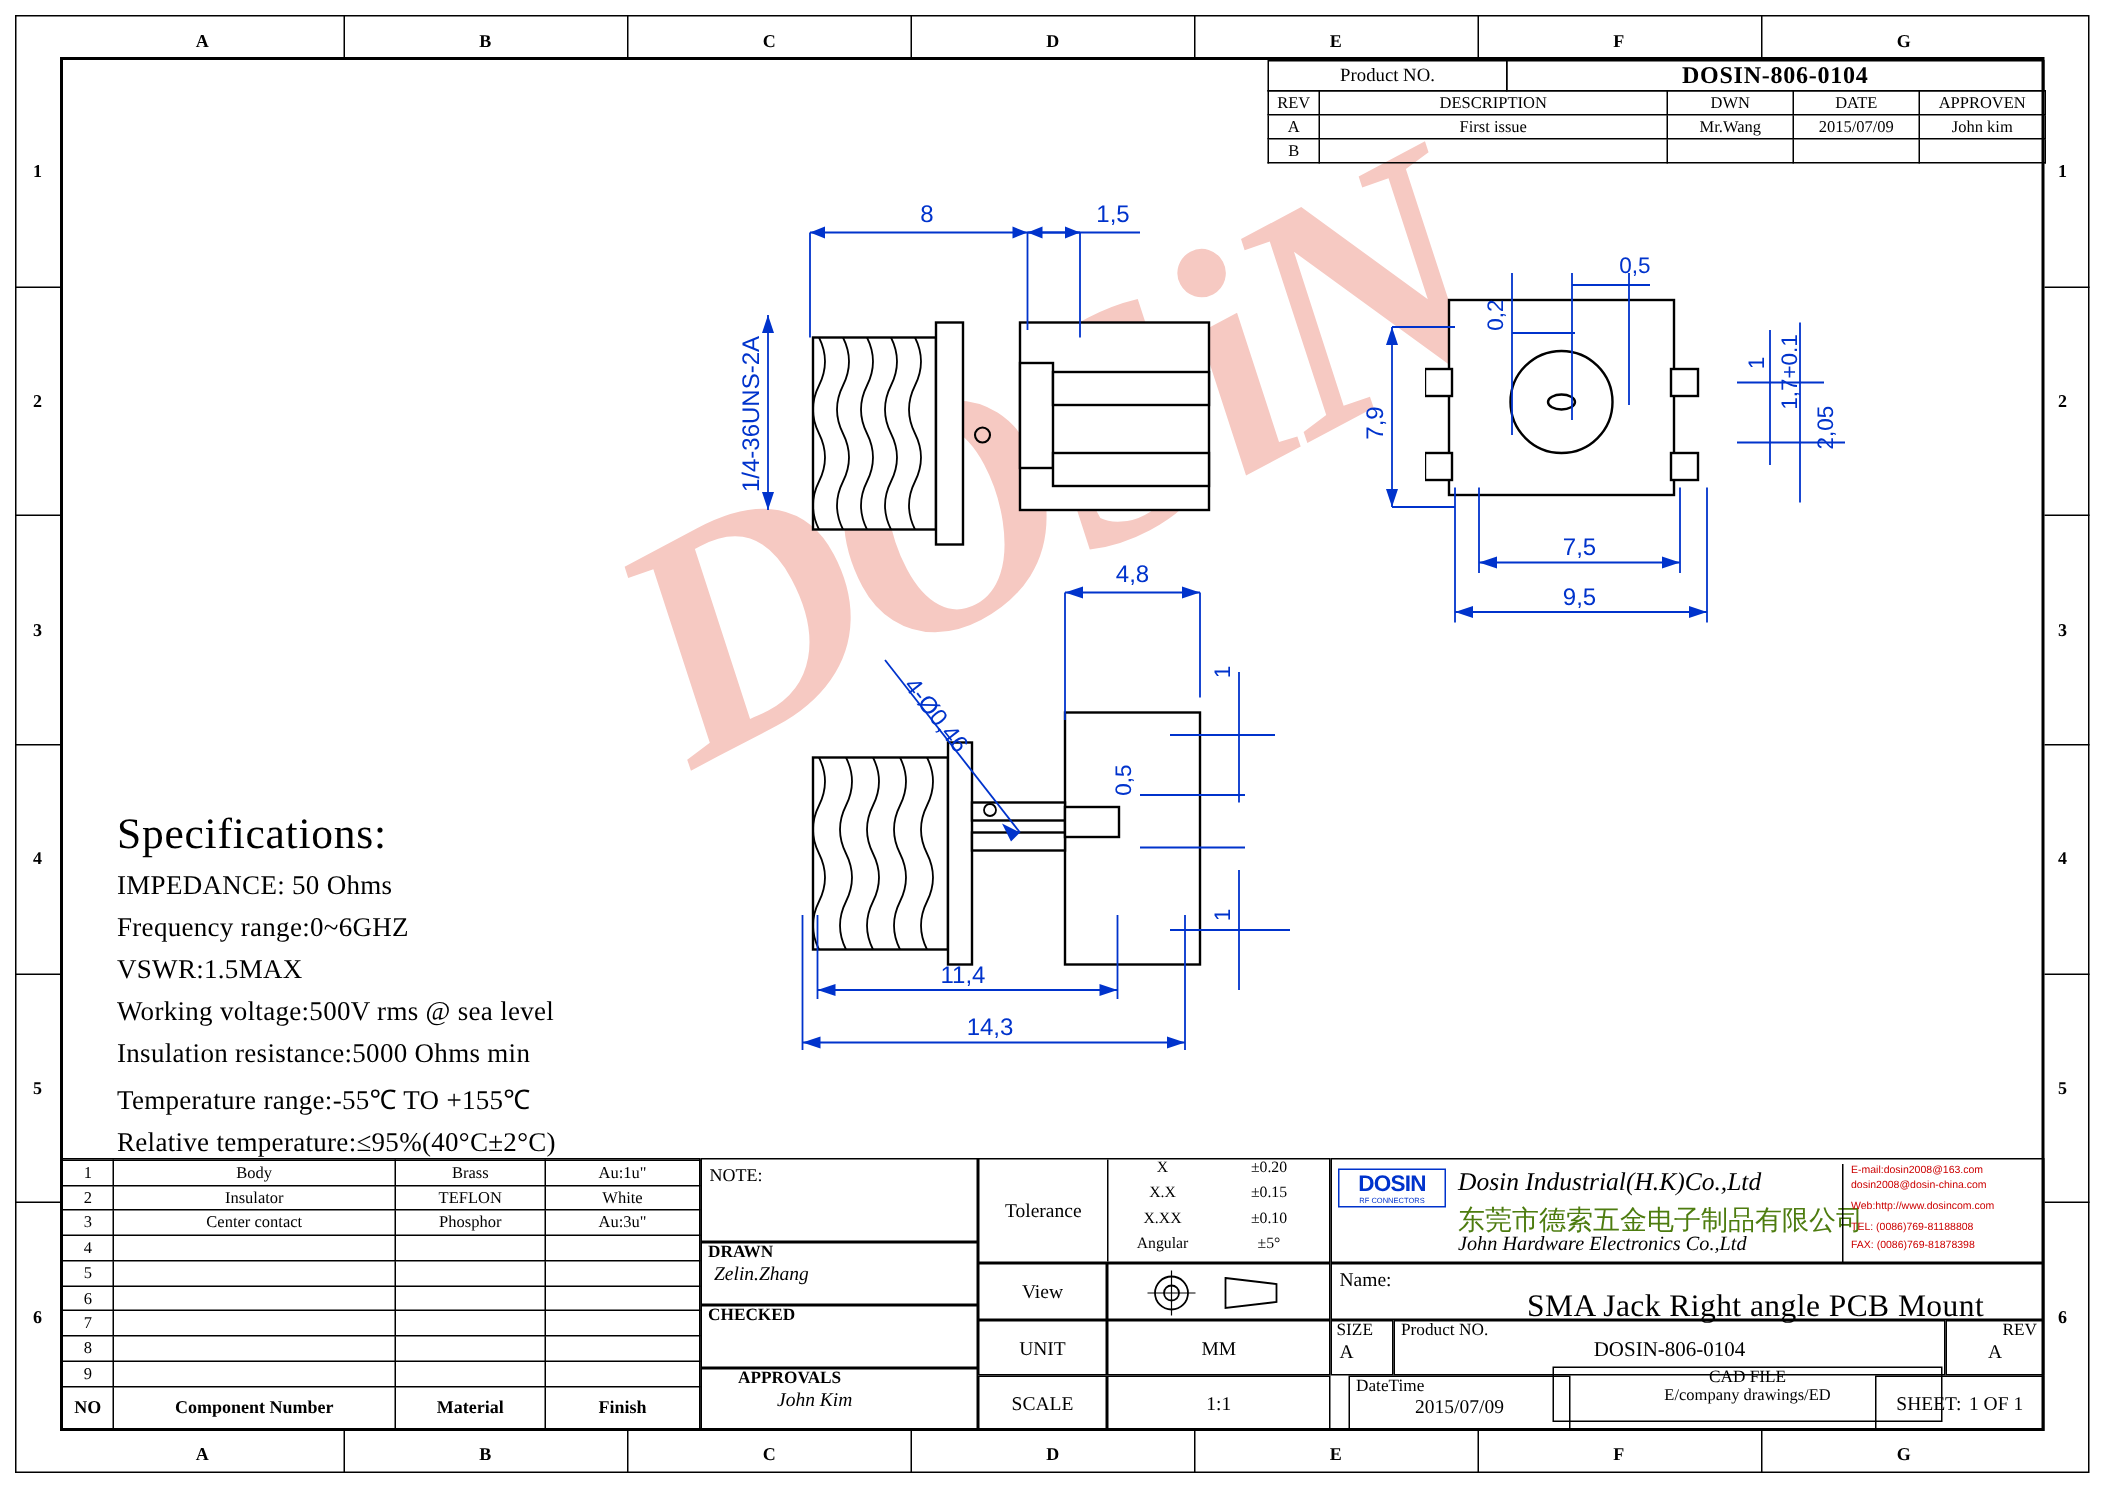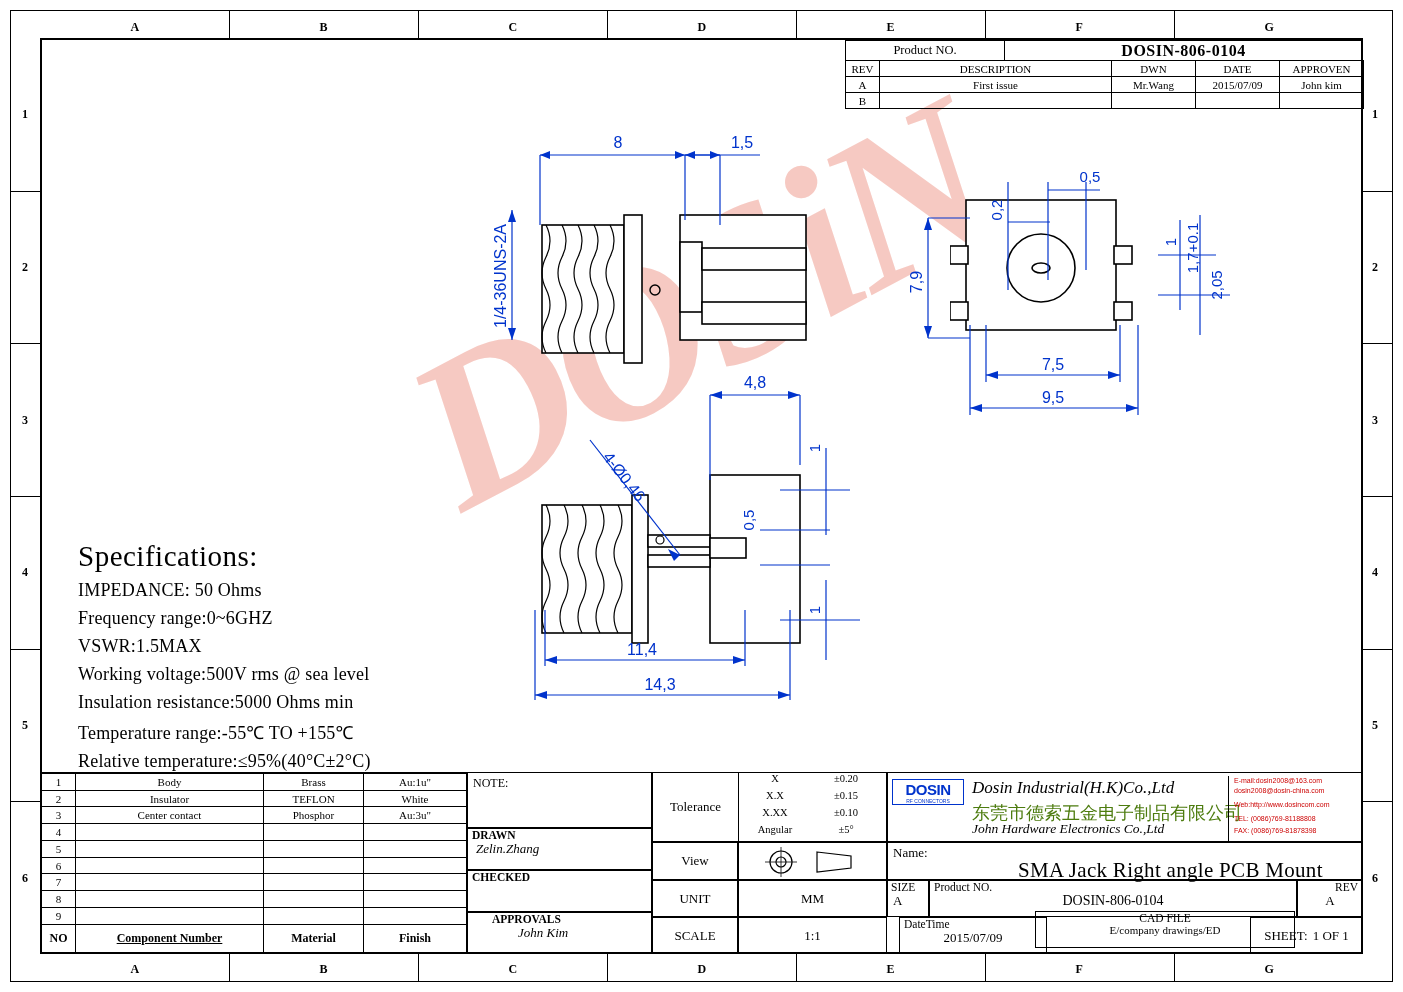--- a/index.html
+++ b/index.html
@@ -375,21 +375,21 @@
               <td></td>
             </tr>
         <tr style="height:12px;">
               <td>9</td>
               <td></td>
               <td></td>
               <td></td>
             </tr>
         <tr style="height:22px;">
           <td style="font-weight:bold;font-size:12px;">NO</td>
-          <td style="font-weight:bold;font-size:12px;text-decoration:underline;">Component Number</td>
+          <td style="font-weight:bold;font-size:12px;">Component Number</td>
           <td style="font-weight:bold;font-size:12px;">Material</td>
           <td style="font-weight:bold;font-size:12px;">Finish</td>
         </tr>
       </tbody>
         </table>
     </div>
 
     <div class="abs bd" style="left:427px;top:0;width:185px;height:56px;">
       <div class="lft" style="width:100%;height:100%;padding-left:5px;font-size:12px;align-items:flex-start;padding-top:3px;">NOTE:</div>
     </div>

